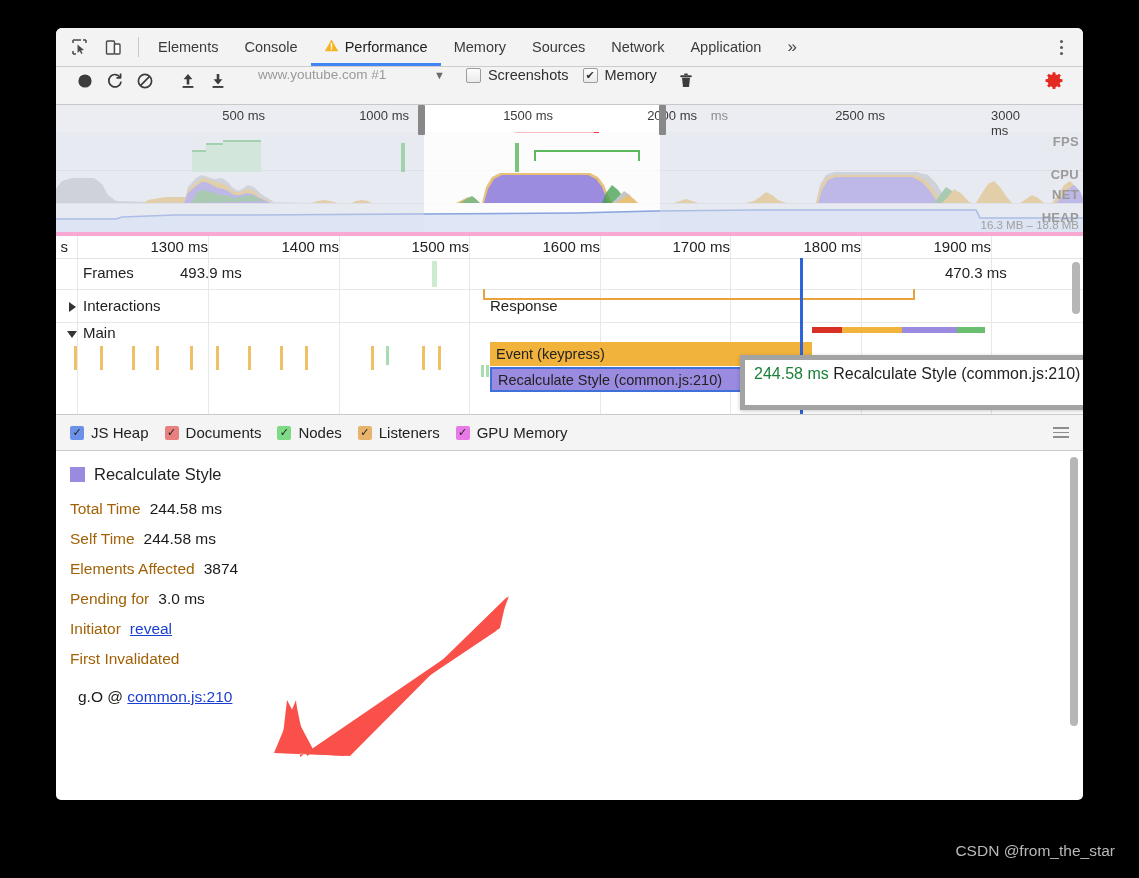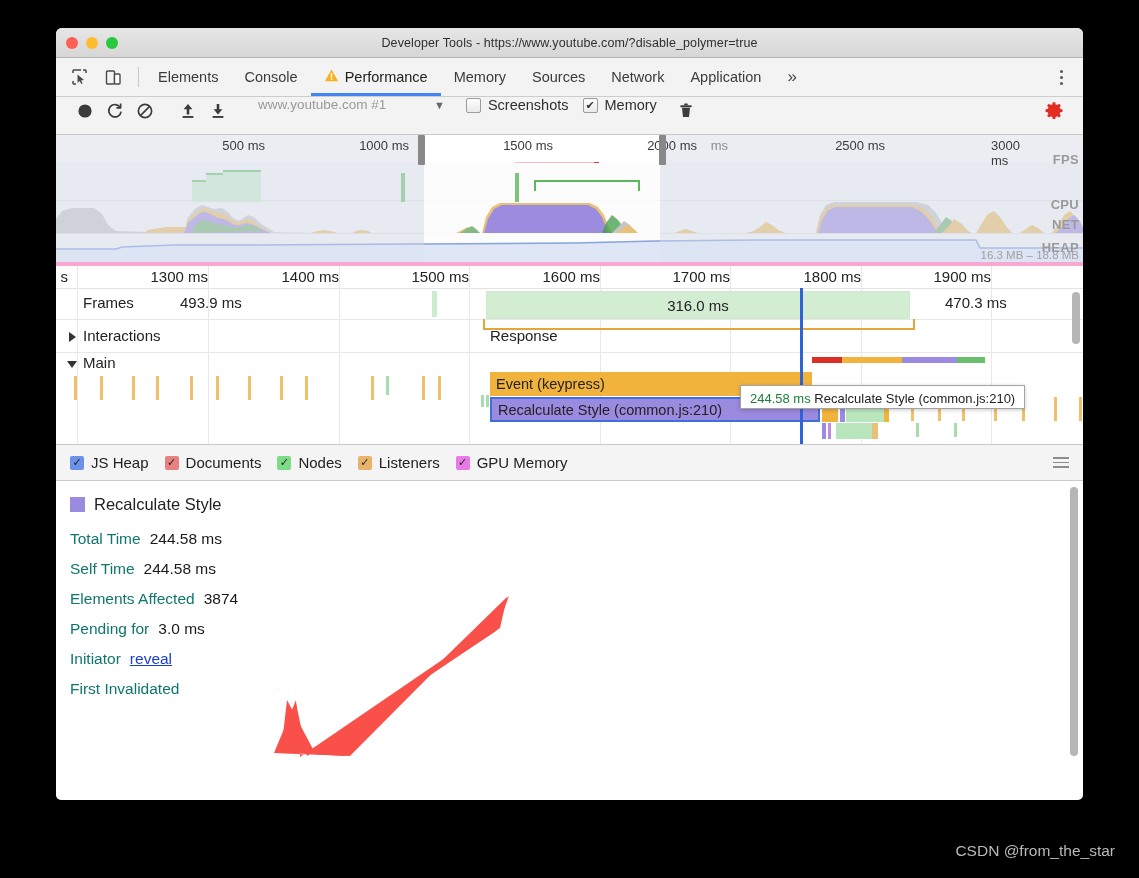--- a/index.html
+++ b/index.html
@@ -112,23 +112,23 @@
   .frame-box { position:absolute; background:#d3edd3; border:1px solid #cfe8cf; display:flex; align-items:center; justify-content:center; font-size:15px; color:#222; }
   .frame-tick { position:absolute; background:#cdeccd; }
   .resp-bracket { position:absolute; border:2px solid #e8a33d; border-top:none; height:9px; }
   .flame-bar { position:absolute; font-size:14.5px; color:#222; display:flex; align-items:center; padding-left:6px; box-sizing:border-box; overflow:hidden; white-space:nowrap; }
   .bar-event { background:#f2b33d; }
   .bar-recalc { background:#9a8ae0; border:2px solid #3f6fd8; box-sizing:border-box; }
   .tick-mark { position:absolute; width:3px; background:#f0c068; }
   .tick-green { position:absolute; width:3px; background:#a9ddb0; }
   .playhead { position:absolute; width:3px; background:#2f63d8; top:22px; bottom:0; }
   .tooltip {
-    position:absolute; background:#fff; border:1px solid #a3a3a3;
+    position:absolute; background:#fff; border:5px solid #a3a3a3;
     box-shadow: 0 1px 4px rgba(0,0,0,.22);
-    padding: 5px 9px 2px 9px; font-size:13px; white-space:nowrap; color:#222;
+    padding: 5px 9px 22px 9px; font-size:16px; white-space:nowrap; color:#222;
   }
   .tooltip .ms { color:#1a7f37; }
 
   .vscroll { position:absolute; right:3px; width:8px; border-radius:5px; background:#b6b6b6; }
 
   
   .legendrow {
     height:35px; background:#f4f4f4; border-bottom:1px solid #c9c9c9;
     display:flex; align-items:center; padding-left:14px; gap:16px;
   }
@@ -146,21 +146,21 @@
   .btabs { height:31px; background:#efefef; border-bottom:1px solid #c9c9c9; display:flex; align-items:stretch; padding-left:10px; }
   .btab { display:flex; align-items:center; padding:0 9px; font-size:15px; color:#333; }
   .btab.active { background:#fff; border:1px solid #c9c9c9; border-bottom:1px solid #fff; margin-bottom:-1px; border-radius:2px 2px 0 0; color:#111; }
 
   
   .summary { position:relative; height:283px; background:#fff; padding: 14px 0 0 14px; box-sizing:border-box; }
   .sum-title { display:flex; align-items:center; gap:9px; margin-bottom:16px; }
   .sum-swatch { width:15px; height:15px; background:#9a8ae0; }
   .sum-title .t { font-size:16.5px; color:#222; }
   .srow { display:flex; align-items:baseline; gap:9px; height:30px; }
-  .skey { font-size:15.5px; color:#0f766e; }
+  .skey { font-size:15.5px; color:#a16207; }
   .sval { font-size:15.5px; color:#1a1a1a; }
   .slink { font-size:15.5px; color:#1a3fd0; text-decoration:underline; }
   .stack { margin-top:8px; font-size:15.5px; color:#1a1a1a; padding-left:8px; }
   .stack a { color:#1a3fd0; text-decoration:underline; }
 
   
   .arrow { position:absolute; left:0; top:0; pointer-events:none; }
 
   
   .watermark {
@@ -168,28 +168,20 @@
     font-size:15.5px; color:#b9b9b9;
   }
 </style>
 </head>
 <body>
 
 <div id="root">
 
   <div class="window">
 
-    <div class="titlebar">
-      <div class="lights">
-        <span class="light l-red"></span>
-        <span class="light l-yel"></span>
-        <span class="light l-grn"></span>
-      </div>
-      <div class="wtitle">Developer Tools - https://www.youtube.com/?disable_polymer=true</div>
-    </div>
 
     <div class="tabbar">
       <div class="tb-icons">
         <span class="tb-icon">
           <svg width="17" height="17" viewBox="0 0 17 17">
             <path d="M2 1 h8 M2 1 v3 M15 1 h-3 M15 1 v3 M2 15 h3 M2 15 v-3" stroke="#4a4a4a" stroke-width="1.5" fill="none"></path>
             <path d="M6.5 5.5 L13 11 L10 11.4 L11.6 14.3 L10.2 15 L8.7 12.1 L6.6 14 Z" fill="#4a4a4a"></path>
           </svg>
         </span>
         <span class="tb-icon">
@@ -411,21 +403,21 @@
         <span class="ov-tick" style="left:497px;">1500 ms</span>
         <span class="ov-tick" style="left:641px;">2000 ms</span>
         <span class="ov-tick" style="left:672px;color:#8d8d8d;">ms</span>
         <span class="ov-tick" style="left:829px;">2500 ms</span>
         <span class="ov-tick" style="left:981px;">3000 ms</span>
       </div>
 
       <div class="ov-handle" style="left:362px;"></div>
       <div class="ov-handle" style="left:603px;"></div>
 
-      <span class="band-label" style="top:17px;">FPS</span>
+      <span class="band-label" style="top:29px;">FPS</span>
       <span class="band-label" style="top:62px;">CPU</span>
       <span class="band-label" style="top:82px;">NET</span>
       <span class="band-label" style="top:105px;">HEAP</span>
       <span class="heaplabel">16.3 MB – 18.8 MB</span>
     </div>
 
     <div class="tracks">
 
       <div class="tr-ruler">
         <span class="tr-tick" style="left:12px;">s</span>
@@ -444,23 +436,20 @@
       <div class="tr-grid" style="left:413px;"></div>
       <div class="tr-grid" style="left:544px;"></div>
       <div class="tr-grid" style="left:674px;"></div>
       <div class="tr-grid" style="left:805px;"></div>
       <div class="tr-grid" style="left:935px;"></div>
 
       <div style="position:absolute;left:0;right:0;top:22px;height:31px;border-bottom:1px solid #e8e8e8;padding-left:46px;">
         <span class="row-label" style="left:27px;top:6px;">Frames</span>
         <span class="row-label" style="left:124px;top:6px;">493.9 ms</span>
         <div class="frame-tick" style="left:376px;top:3px;width:5px;height:26px;"></div>
-        <div class="frame-box" style="left:430px;top:3px;width:422px;height:26px;">
-          <span>316.0 ms</span>
-        </div>
         <span class="row-label" style="left:889px;top:6px;">470.3 ms</span>
       </div>
 
       <div style="position:absolute;left:0;right:0;top:53px;height:33px;border-bottom:1px solid #e8e8e8;">
         <div class="resp-bracket" style="left:427px;top:0px;width:428px;"></div>
         <span class="tri tri-right" style="position:absolute;left:13px;top:13px;"></span>
         <span class="row-label" style="left:27px;top:8px;">Interactions</span>
         <span class="row-label" style="left:434px;top:8px;">Response</span>
       </div>
 
@@ -577,20 +566,23 @@
         <span class="sval">3.0 ms</span>
       </div>
       <div class="srow">
         <span class="skey">Initiator</span>
         <span class="slink">reveal</span>
       </div>
       <div class="srow">
         <span class="skey">First Invalidated</span>
       </div>
 
+      <div class="stack">
+        <span>g.O @ </span><a href="#">common.js:210</a>
+      </div>
 
       <div class="vscroll" style="top:6px;bottom:8px;right:5px;"></div>
     </div>
 
   </div>
 
   <svg class="arrow" width="1139" height="878">
     <polygon points="507,597 500,628 315,753 287,700 281,752 344,756" fill="#f9514a"></polygon>
     <polygon points="509,596 496,631 307,756 296,703 280,753 349,755" fill="#f9514a"></polygon>
     <polygon points="508,597 483,632 300,757 296,700 274,753 350,756" fill="#f9514a"></polygon>

